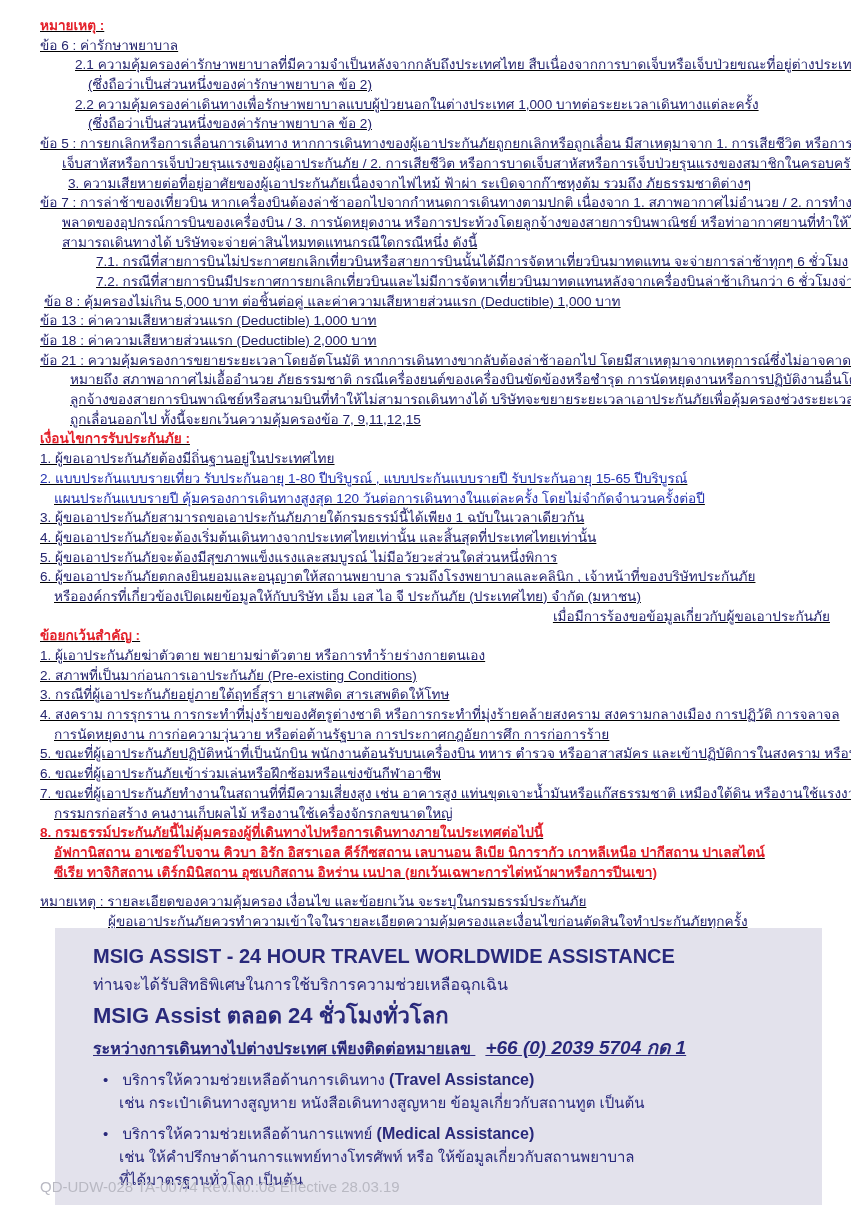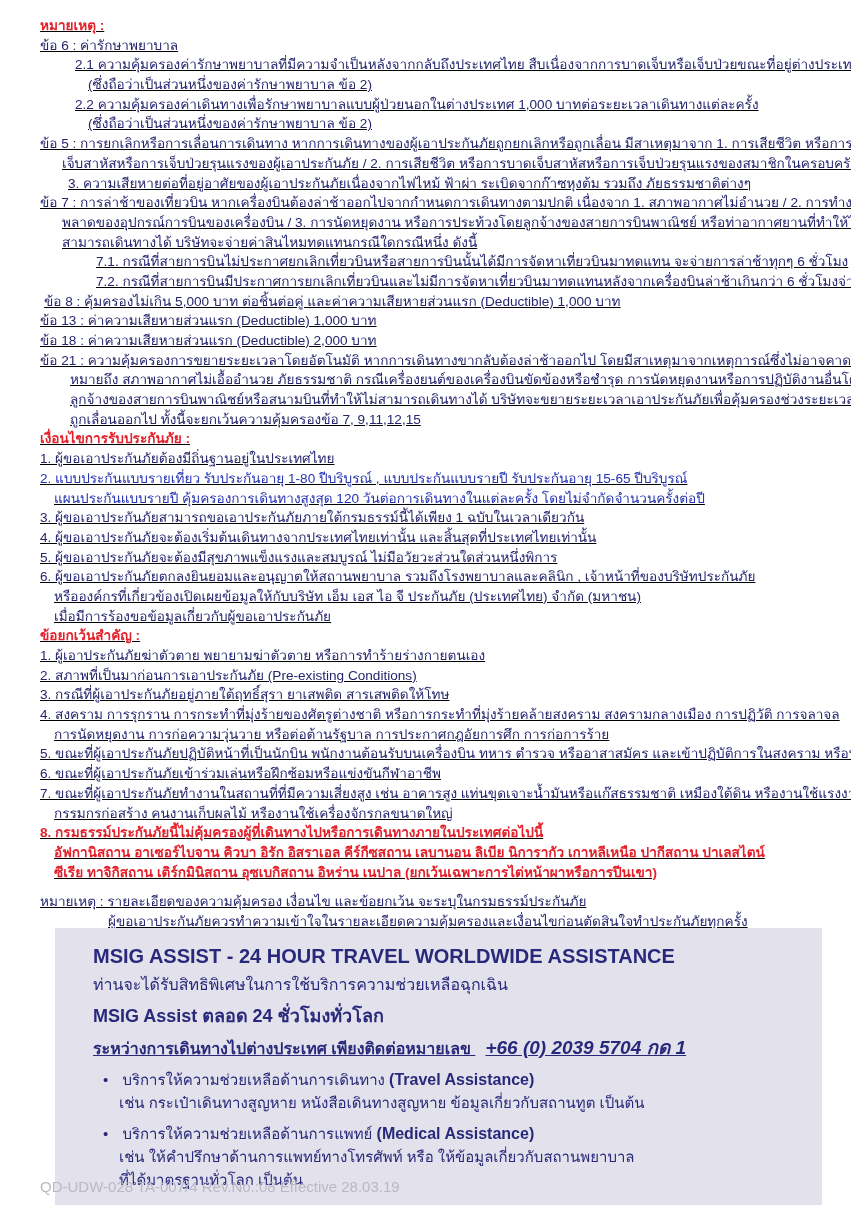--- a/index.html
+++ b/index.html
@@ -12,21 +12,21 @@
           color:#26266f; letter-spacing:0; }
   .c-h  { color:#e4202a; font-weight:bold; }
   .c-b  { color:#26266f; }
   .c-u  { color:#2433b2; }
   .c-rb { color:#e4202a; font-weight:bold; }
 
   .assist-box { position:absolute; left:55px; top:928px; width:767px; height:277px;
                 background:#e3e2ec; padding:14px 0 0 38px; }
   .bx-title { color:#29297b; font-weight:bold; font-size:20px; line-height:28px; white-space:nowrap; }
   .bx-sub { color:#29297b; font-size:16px; line-height:29px; white-space:nowrap; }
-  .bx-headline { color:#29297b; font-weight:bold; font-size:18px; line-height:34px; white-space:nowrap; }
+  .bx-headline { color:#29297b; font-weight:bold; font-size:22px; line-height:34px; white-space:nowrap; }
   .bx-contact { color:#29297b; font-weight:bold; font-size:16px; line-height:30px; white-space:nowrap;text-decoration:underline; }
   .bx-contact .phone { font-size:19px; font-style:italic; margin-left:10px; }
   .bx-bullets { margin-top:4px; }
   .bx-line { color:#29297b; font-size:15px; line-height:23px; white-space:nowrap; padding-left:26px; }
   .bx-line.c-title { padding-left:10px; }
   .bx-line.c-title::before { content:"•"; margin-right:10px; color:#29297b; }
   .bx-line .en { font-weight:bold; font-size:16px; }
 
   .footer { position:absolute; left:40px; top:1178px; color:#b9b9c3; font-size:15px;
             white-space:nowrap; }
@@ -61,21 +61,21 @@
       <div class="line c-b" style="padding-left: 30px;">ถูกเลื่อนออกไป ทั้งนี้จะยกเว้นความคุ้มครองข้อ  7, 9,11,12,15</div>
       <div class="line c-h">เงื่อนไขการรับประกันภัย :</div>
       <div class="line c-b">1. ผู้ขอเอาประกันภัยต้องมีถิ่นฐานอยู่ในประเทศไทย</div>
       <div class="line c-u">2. แบบประกันแบบรายเที่ยว รับประกันอายุ 1-80 ปีบริบูรณ์ , แบบประกันแบบรายปี รับประกันอายุ 15-65 ปีบริบูรณ์</div>
       <div class="line c-u" style="padding-left: 14px;">แผนประกันแบบรายปี คุ้มครองการเดินทางสูงสุด 120 วันต่อการเดินทางในแต่ละครั้ง โดยไม่จำกัดจำนวนครั้งต่อปี</div>
       <div class="line c-b">3. ผู้ขอเอาประกันภัยสามารถขอเอาประกันภัยภายใต้กรมธรรม์นี้ได้เพียง 1 ฉบับในเวลาเดียวกัน</div>
       <div class="line c-b">4. ผู้ขอเอาประกันภัยจะต้องเริ่มต้นเดินทางจากประเทศไทยเท่านั้น และสิ้นสุดที่ประเทศไทยเท่านั้น</div>
       <div class="line c-b">5. ผู้ขอเอาประกันภัยจะต้องมีสุขภาพแข็งแรงและสมบูรณ์ ไม่มีอวัยวะส่วนใดส่วนหนึ่งพิการ</div>
       <div class="line c-b">6. ผู้ขอเอาประกันภัยตกลงยินยอมและอนุญาตให้สถานพยาบาล รวมถึงโรงพยาบาลและคลินิก , เจ้าหน้าที่ของบริษัทประกันภัย</div>
       <div class="line c-b" style="padding-left: 14px;">หรือองค์กรที่เกี่ยวข้องเปิดเผยข้อมูลให้กับบริษัท เอ็ม เอส ไอ จี ประกันภัย (ประเทศไทย) จำกัด (มหาชน)</div>
-      <div class="line c-b" style="padding-left: 14px;">เมื่อมีการร้องขอข้อมูลเกี่ยวกับผู้ขอเอาประกันภัย</div>
+      <div class="line c-b" style="padding-left: 14px; text-align: right;">เมื่อมีการร้องขอข้อมูลเกี่ยวกับผู้ขอเอาประกันภัย</div>
       <div class="line c-h">ข้อยกเว้นสำคัญ :</div>
       <div class="line c-b">1. ผู้เอาประกันภัยฆ่าตัวตาย พยายามฆ่าตัวตาย หรือการทำร้ายร่างกายตนเอง</div>
       <div class="line c-b">2. สภาพที่เป็นมาก่อนการเอาประกันภัย (Pre-existing Conditions)</div>
       <div class="line c-b">3. กรณีที่ผู้เอาประกันภัยอยู่ภายใต้ฤทธิ์สุรา ยาเสพติด สารเสพติดให้โทษ</div>
       <div class="line c-b">4. สงคราม การรุกราน การกระทำที่มุ่งร้ายของศัตรูต่างชาติ หรือการกระทำที่มุ่งร้ายคล้ายสงคราม สงครามกลางเมือง การปฏิวัติ การจลาจล</div>
       <div class="line c-b" style="padding-left: 14px;">การนัดหยุดงาน การก่อความวุ่นวาย หรือต่อต้านรัฐบาล การประกาศกฎอัยการศึก การก่อการร้าย</div>
       <div class="line c-b">5. ขณะที่ผู้เอาประกันภัยปฏิบัติหน้าที่เป็นนักบิน  พนักงานต้อนรับบนเครื่องบิน ทหาร ตำรวจ หรืออาสาสมัคร และเข้าปฏิบัติการในสงคราม หรือปราบปราม</div>
       <div class="line c-b">6. ขณะที่ผู้เอาประกันภัยเข้าร่วมเล่นหรือฝึกซ้อมหรือแข่งขันกีฬาอาชีพ</div>
       <div class="line c-b">7. ขณะที่ผู้เอาประกันภัยทำงานในสถานที่ที่มีความเสี่ยงสูง เช่น อาคารสูง แท่นขุดเจาะน้ำมันหรือแก๊สธรรมชาติ  เหมืองใต้ดิน หรืองานใช้แรงงาน เช่น ประมง</div>
       <div class="line c-b" style="padding-left: 14px;">กรรมกรก่อสร้าง คนงานเก็บผลไม้ หรืองานใช้เครื่องจักรกลขนาดใหญ่</div>

